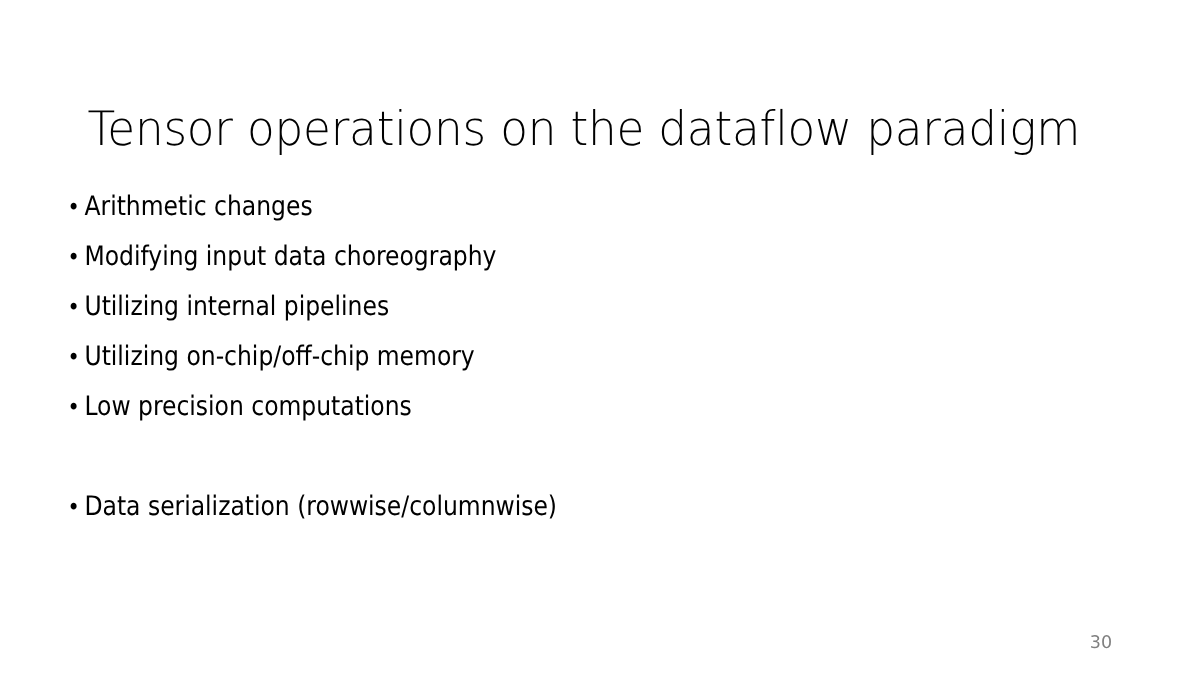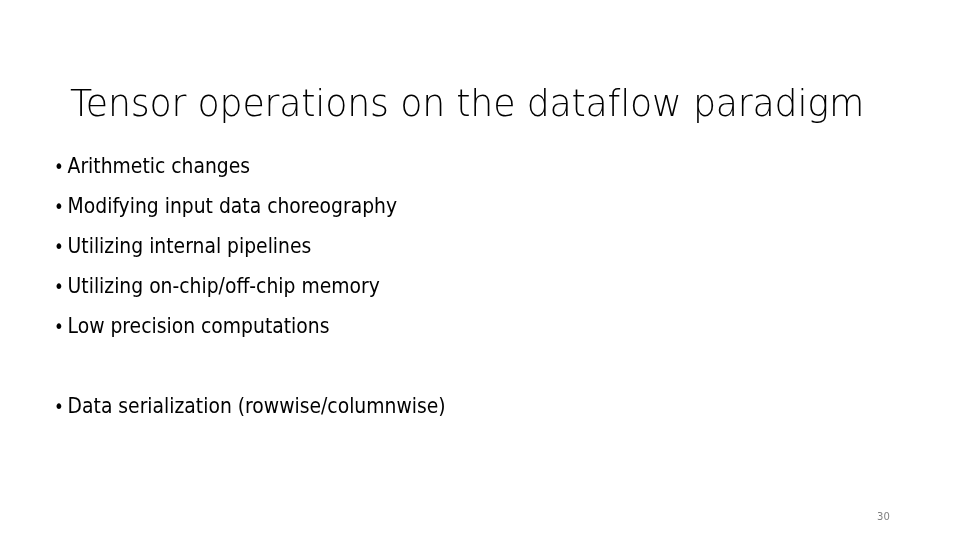--- a/index.html
+++ b/index.html
@@ -84,21 +84,21 @@
     display: block;
     height: 40px;
   }
 
   
   .page-number {
     position: absolute;
     right: 70px;
     bottom: 18px;
     font-family: "DejaVu Sans", "Liberation Sans", sans-serif;
-    font-size: 10px;
+    font-size: 14px;
     font-weight: 400;
     color: #808080;
     letter-spacing: 0.2px;
   }
 </style>
 </head>
 <body>
 
 <div class="slide">
 

